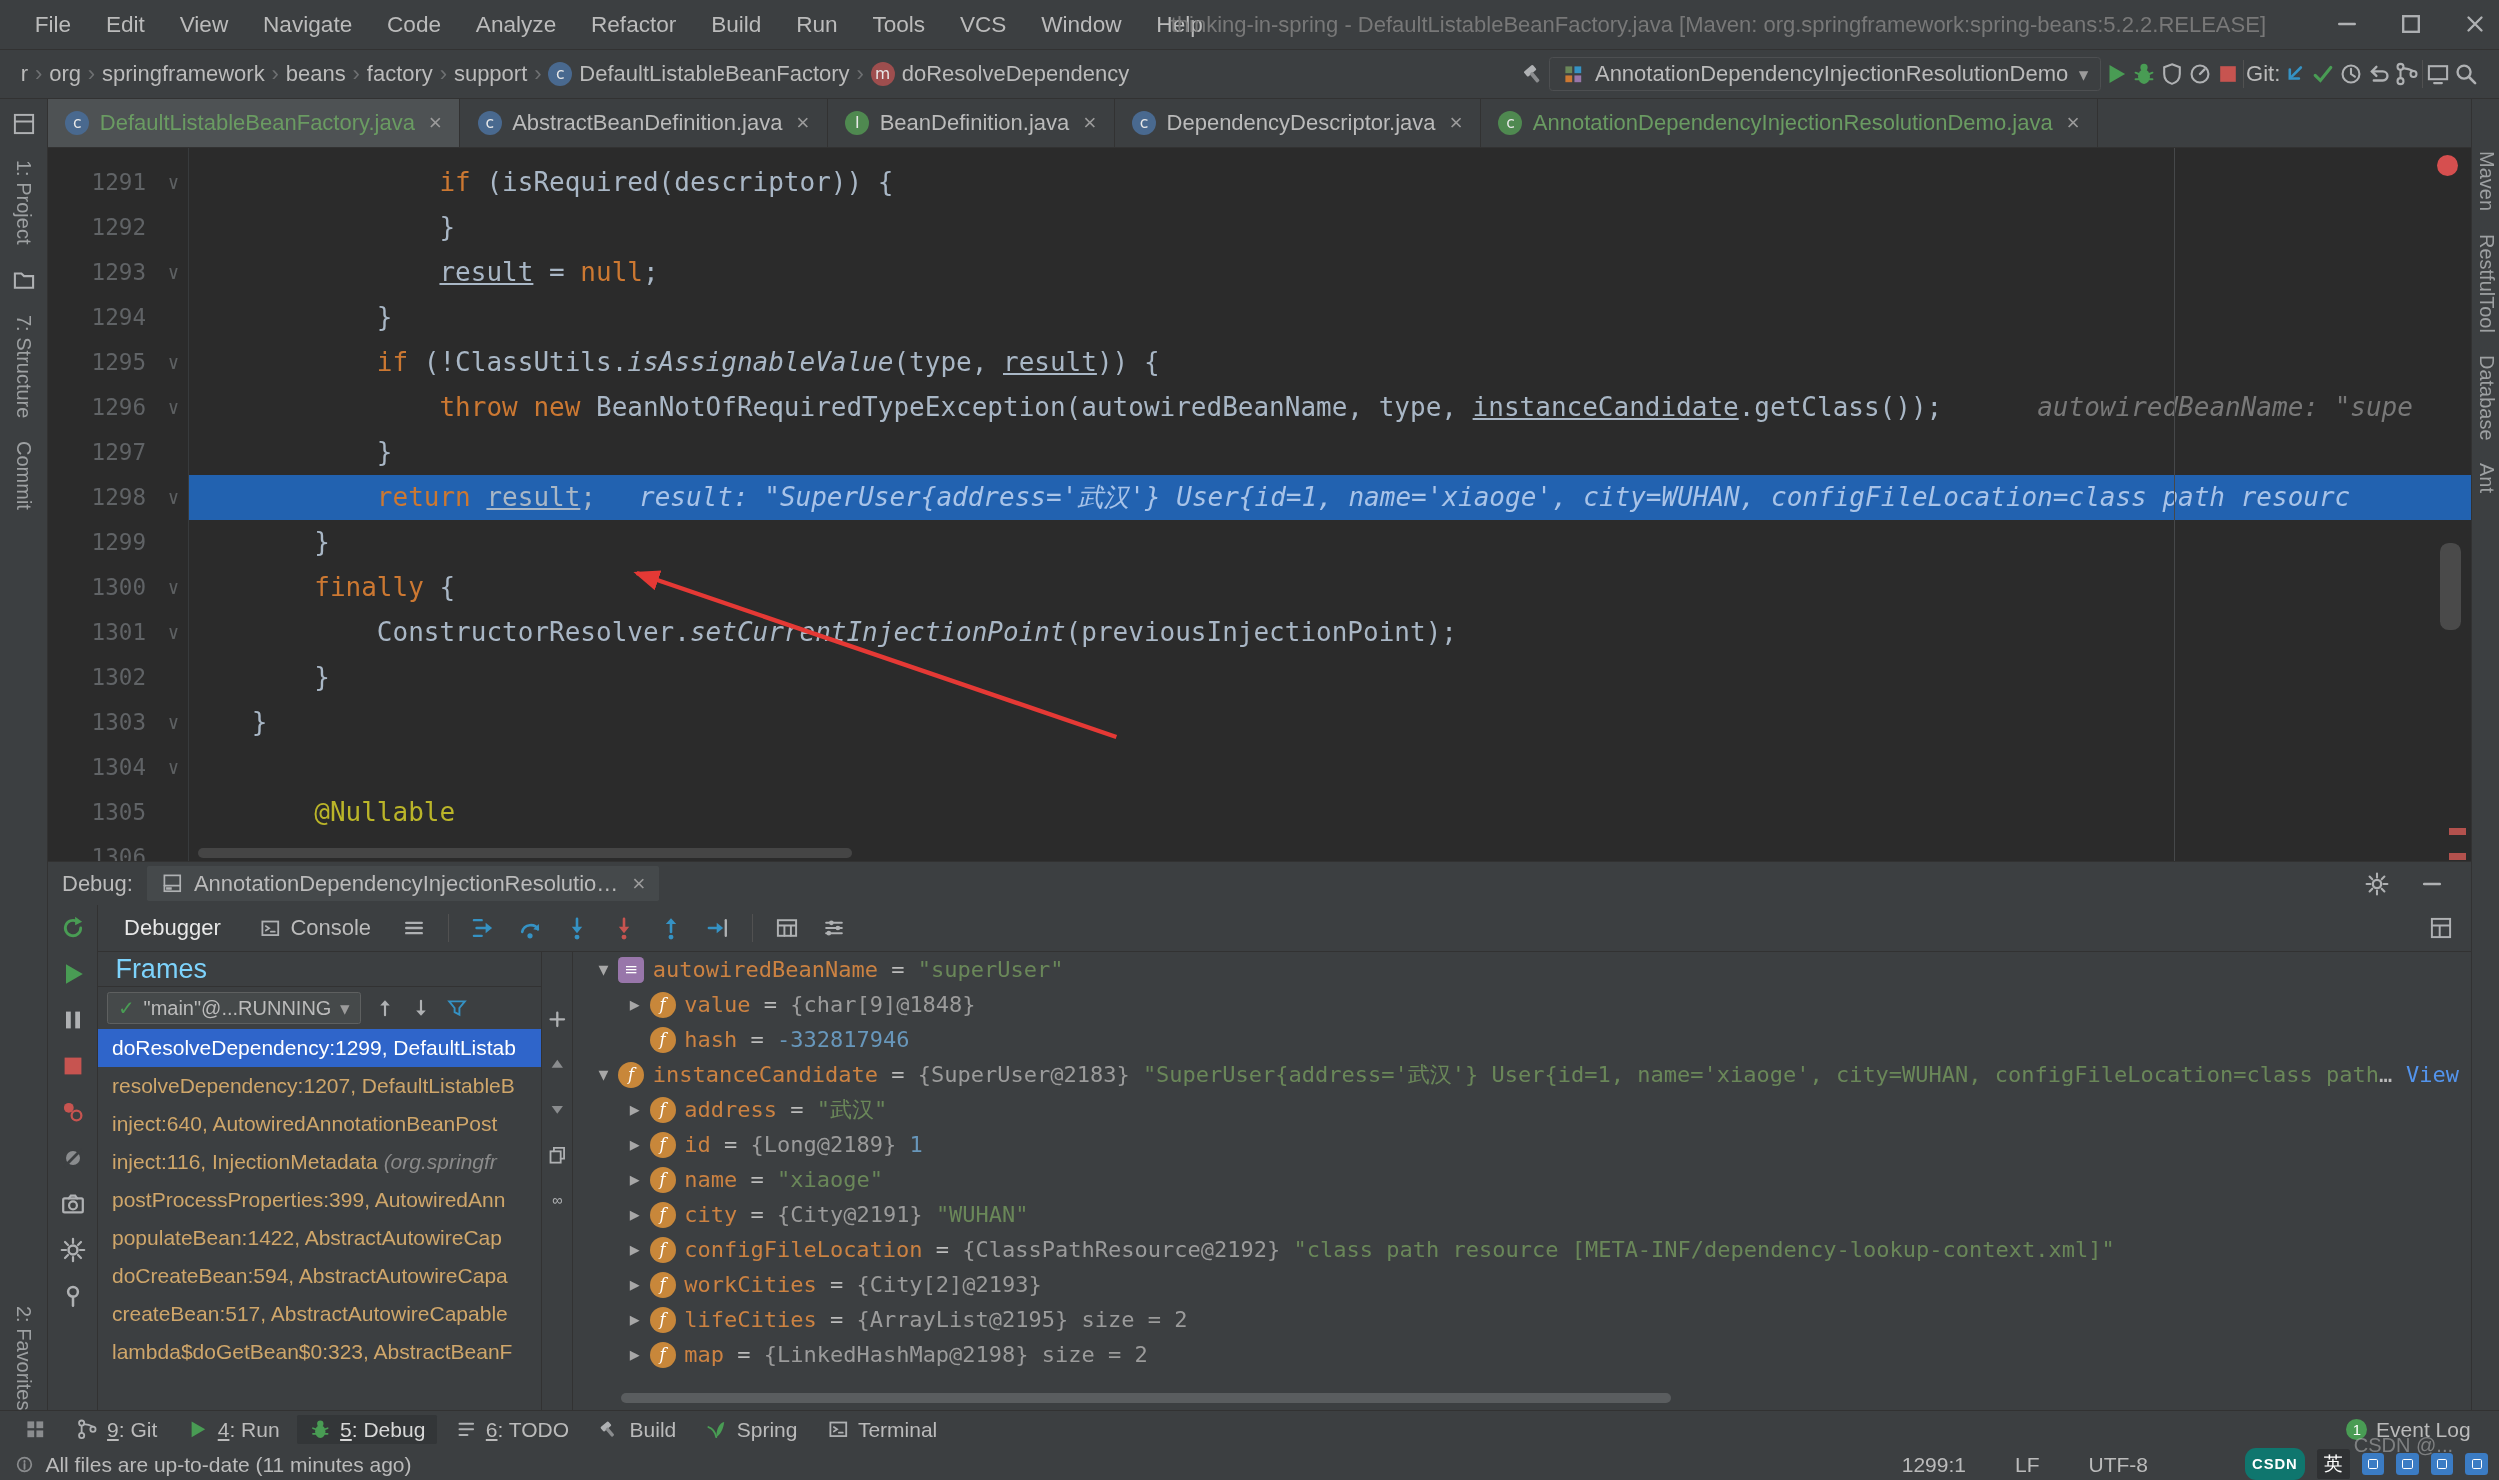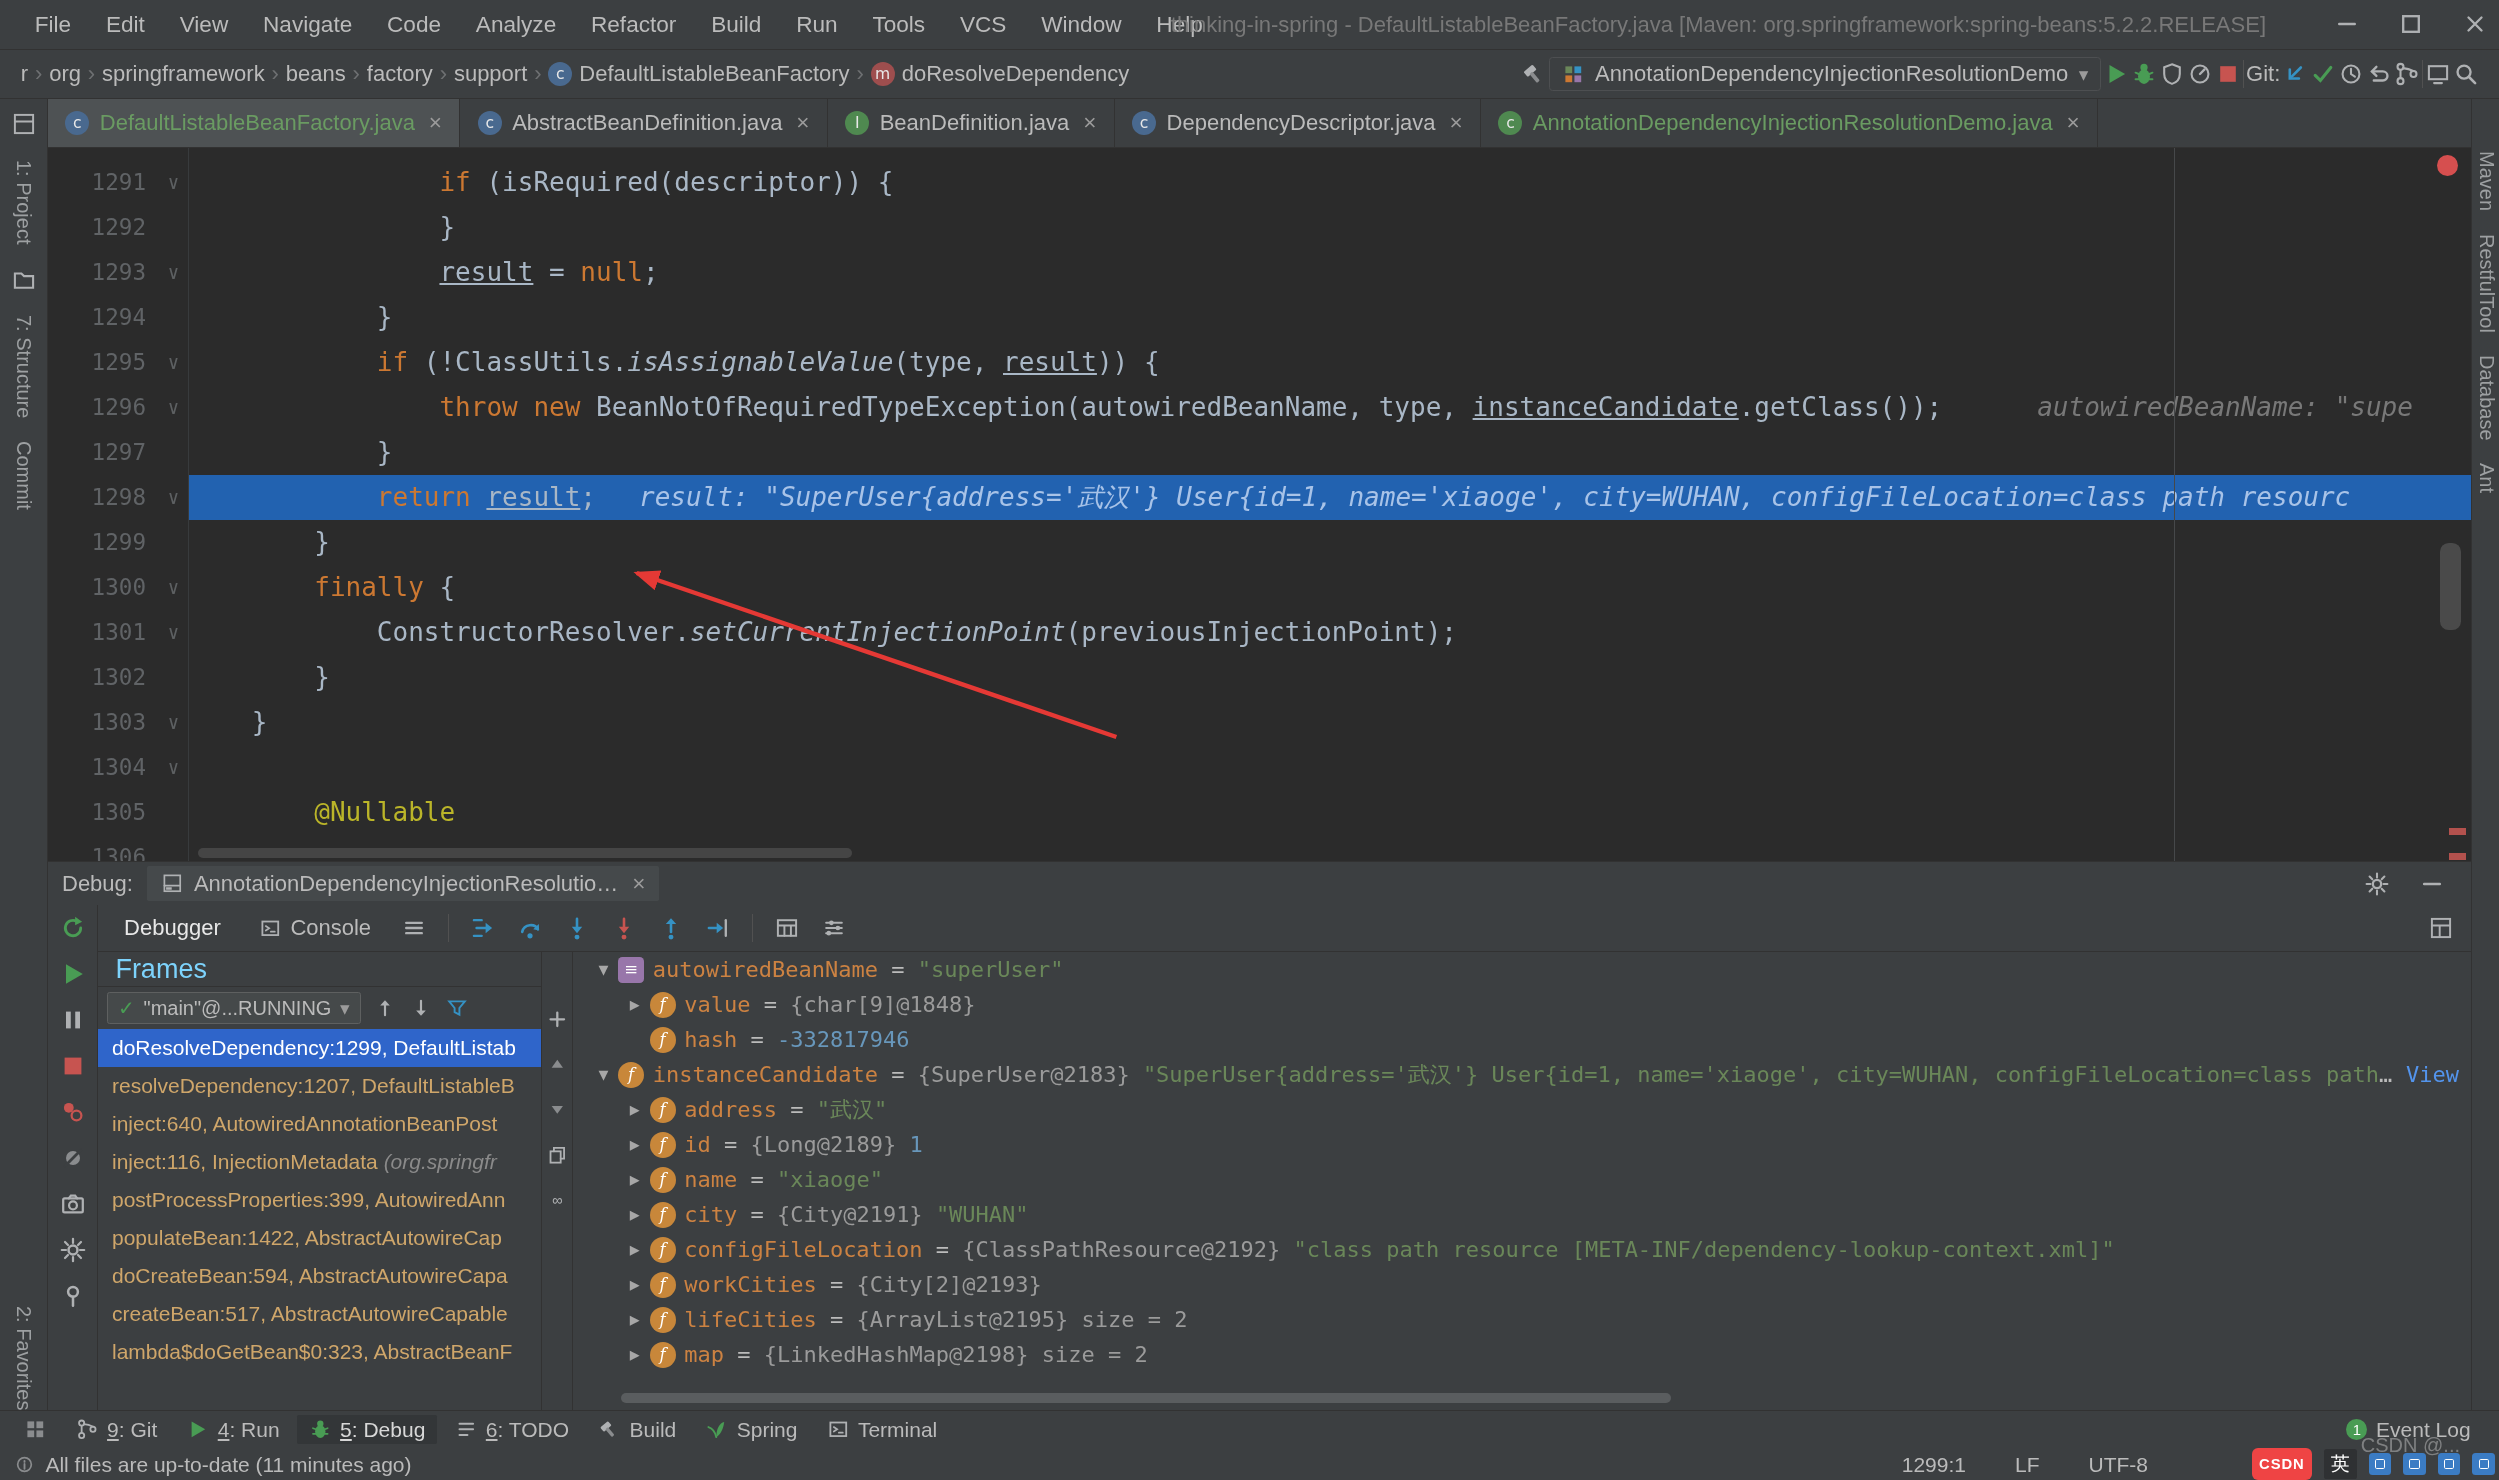--- a/index.html
+++ b/index.html
@@ -109,22 +109,22 @@
 
   
   .toolbar-bottom{height:38px;flex:0 0 auto;background:#3c3f41;border-top:0.9px solid #323232;display:flex;align-items:center;padding:0 12px;font-size:21px;gap:5.2px}
   .tool-item{display:flex;align-items:center;gap:8.7px;padding:2.6px 12px;color:#bbbbbb;white-space:nowrap;border-radius:1.7px}
   .tool-item.active{background:#333638;color:#d8d8d8}
   .eventlog{margin-left:auto;display:flex;align-items:center;gap:8.7px;padding-right:17.4px}
   .badge{width:21px;height:21px;border-radius:50%;background:#499C54;color:#fff;font-size:14.8px;display:inline-flex;align-items:center;justify-content:center}
   .statusbar{height:33px;flex:0 0 auto;background:#3c3f41;display:flex;align-items:center;padding:0 14px;font-size:21px;color:#bbbbbb;position:relative}
   .status-left{display:flex;align-items:center;gap:10.4px;white-space:nowrap}
   .status-right{margin-left:auto;display:flex;align-items:center;gap:49px;padding-right:338px;white-space:nowrap}
-  .watermark{position:absolute;right:5px;bottom:1.7px;height:31px;display:flex;align-items:center;gap:12px}
-  .csdn-logo{background:#ef4444;color:#ffffff;font-weight:bold;font-size:14.8px;padding:8px 7px;border-radius:6px;letter-spacing:0.9px}
+  .watermark{position:absolute;right:12px;bottom:1.7px;height:31px;display:flex;align-items:center;gap:12px}
+  .csdn-logo{background:#0f766e;color:#ffffff;font-weight:bold;font-size:14.8px;padding:8px 7px;border-radius:11px;letter-spacing:0.9px}
   .ime-badge{background:#2f3133;color:#ffffff;font-size:19px;padding:1.7px 7px;border-radius:2.6px;font-family:"DejaVu Sans",sans-serif}
   .wm-icon{width:22.6px;height:22.6px;border-radius:3.5px;background:#3b7cc4;display:inline-flex;align-items:center;justify-content:center}
   .wm-icon i{display:block;width:10.4px;height:10.4px;border:1.7px solid #fff;border-radius:1.7px}
   .wm-text{position:absolute;right:35px;top:-14px;color:rgba(220,220,220,.42);font-size:20px;pointer-events:none;white-space:nowrap}
 </style>
 </head>
 <body>
 
 <div class="app">
 

